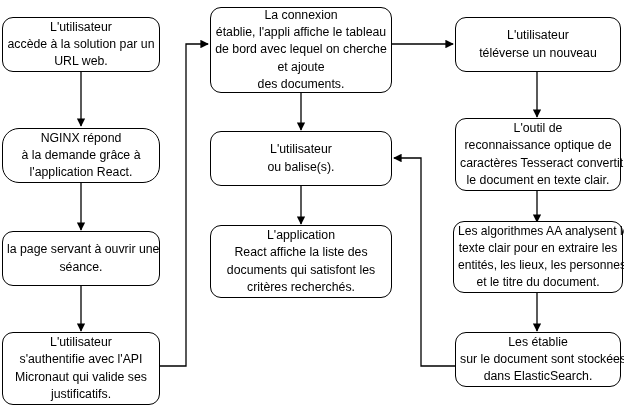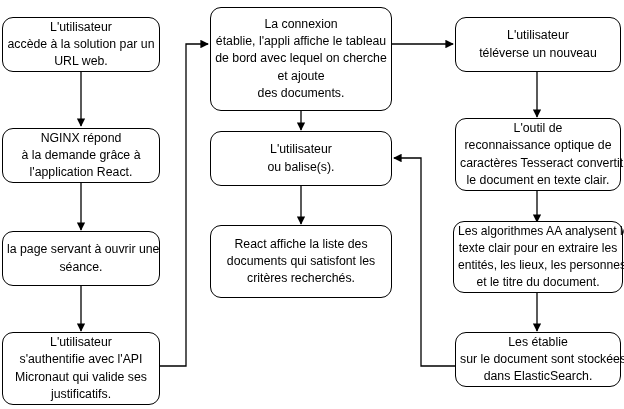--- a/index.html
+++ b/index.html
@@ -84,21 +84,21 @@
   </svg>
 
   <div class="node" style="left:2px; top:17px; width:158px; height:55px;">
     <div class="lines">
       <div>L'utilisateur</div>
       <div>accède à la solution par un</div>
       <div>URL web.</div>
     </div>
   </div>
 
-  <div class="node" style="left:2px; top:128px; width:158px; height:55px;">
+  <div class="node" style="left:2px; top:128px; width:158px; height:55px;border-radius:17px;">
     <div class="lines">
       <div>NGINX répond</div>
       <div>à la demande grâce à</div>
       <div>l'application React.</div>
     </div>
   </div>
 
   <div class="node" style="left:2px; top:231px; width:158px; height:55px;">
     <div class="lines">
       <div>la page servant à ouvrir une</div>
@@ -108,39 +108,40 @@
 
   <div class="node" style="left:2px; top:332px; width:158px; height:73px;">
     <div class="lines">
       <div>L'utilisateur</div>
       <div>s'authentifie avec l'API</div>
       <div>Micronaut qui valide ses</div>
       <div>justificatifs.</div>
     </div>
   </div>
 
-  <div class="node" style="left:210px; top:7px; width:182px; height:104px;">
+  <div class="node" style="left:210px; top:7px; width:182px; height:86px;">
     <div class="lines">
       <div>La connexion</div>
       <div>établie, l'appli affiche le tableau</div>
       <div>de bord avec lequel on cherche</div>
       <div>et ajoute</div>
       <div>des documents.</div>
     </div>
   </div>
 
   <div class="node" style="left:210px; top:131px; width:182px; height:55px;">
     <div class="lines">
       <div>L'utilisateur</div>
       <div>ou balise(s).</div>
     </div>
   </div>
 
   <div class="node" style="left:210px; top:225px; width:182px; height:73px;">
     <div class="lines">
+      <div>L'application</div>
       <div>React affiche la liste des</div>
       <div>documents qui satisfont les</div>
       <div>critères recherchés.</div>
     </div>
   </div>
 
   <div class="node" style="left:455px; top:17px; width:166px; height:55px;">
     <div class="lines">
       <div>L'utilisateur</div>
       <div>téléverse un nouveau</div>

